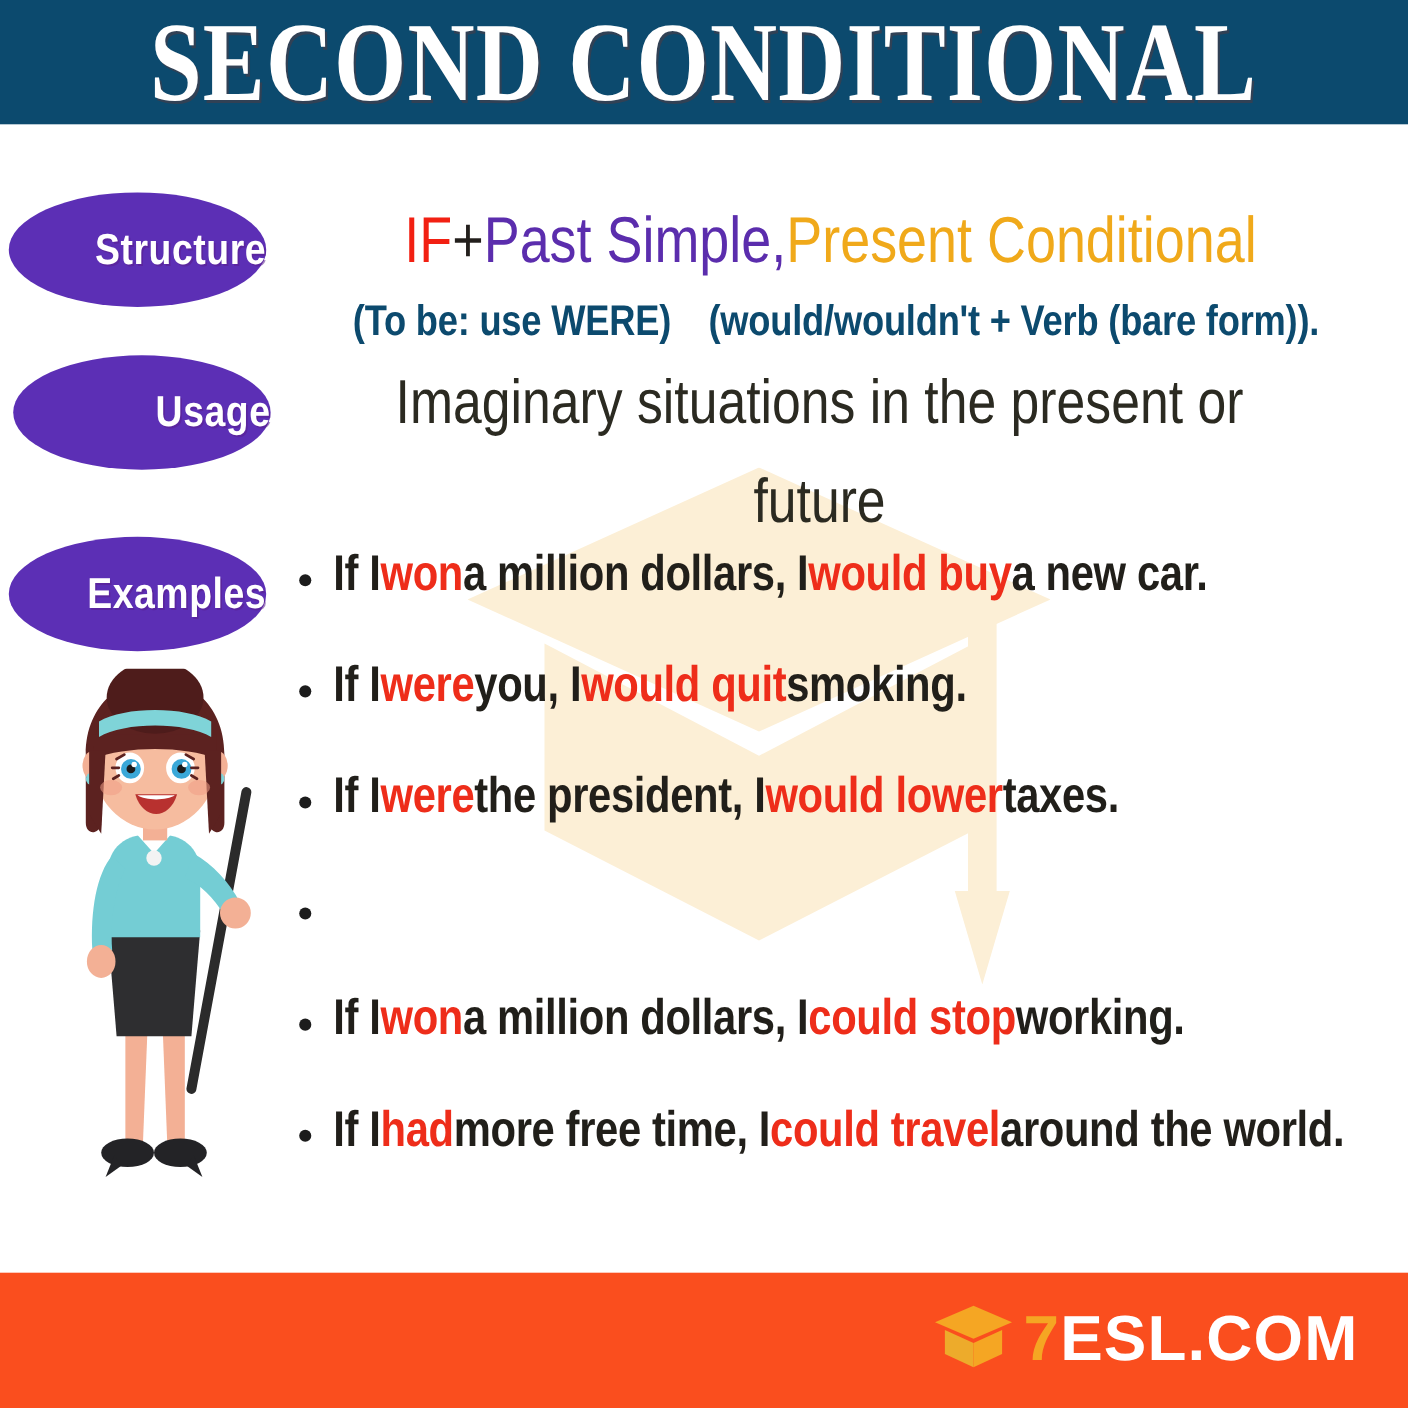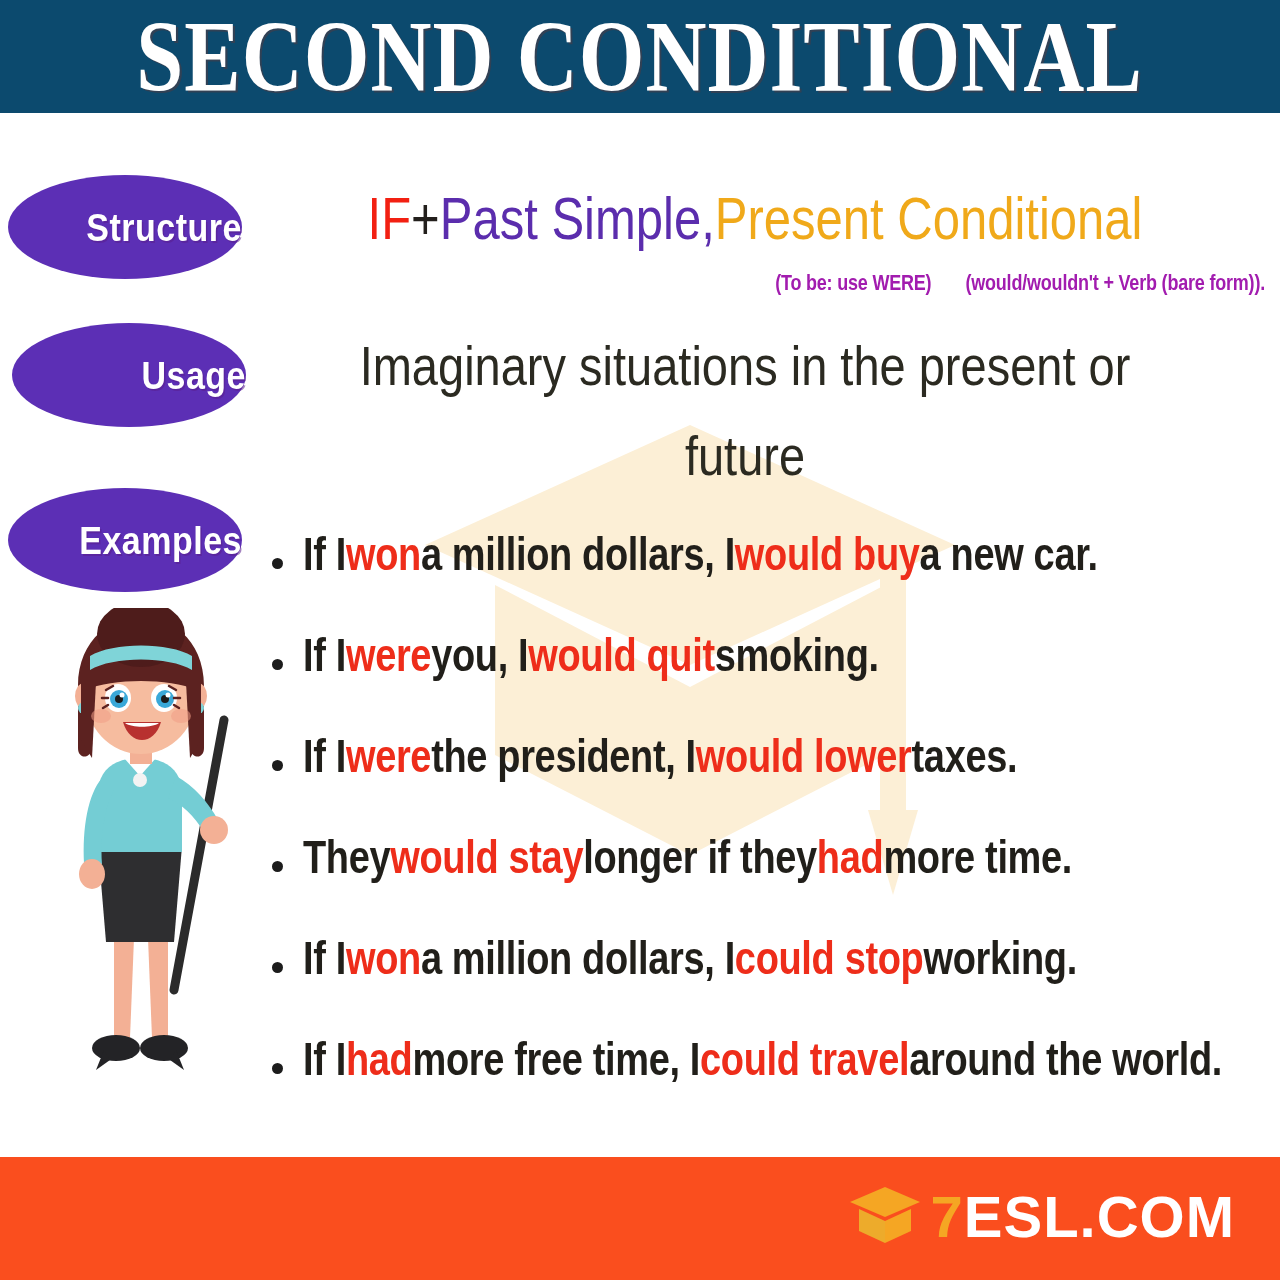--- a/index.html
+++ b/index.html
@@ -103,24 +103,24 @@
   .formula .t { display: inline-block; transform: scaleY(1.2); }
   .c-if { color: #f22012; }
   .c-plus { color: #231f1c; }
   .c-purple { color: #5b2dad; }
   .c-gold { color: #f0a91a; }
 
   .formula-sub {
     position: absolute;
     left: 255px; top: 160px;
     width: 1010px;
-    text-align: right;
-    font-weight: bold;
-    font-size: 18px;
-    color: #a21caf;
+    text-align: center;
+    font-weight: bold;
+    font-size: 33px;
+    color: #0c4a6e;
     white-space: nowrap;
     letter-spacing: -0.2px;
   }
   .formula-sub .t { display: inline-block; transform: scaleY(1.18); }
   .sub-gap { display: inline-block; width: 34px; }
 
   
   .usage-text {
     position: absolute;
     left: 300px; top: 222px;
@@ -136,21 +136,21 @@
   
   .examples {
     position: absolute;
     left: 272px; top: 390px;
     width: 1008px;
   }
   .example-row {
     position: relative;
     height: 101px;
     display: flex;
-    align-items: center;
+    align-items: flex-start;
   }
   .bullet-dot {
     width: 11px; height: 11px;
     border-radius: 50%;
     background: #1c1c1c;
     margin-top: 19px;
     margin-right: 20px;
     flex: 0 0 auto;
   }
   .example-text {
@@ -257,21 +257,20 @@
       <div class="example-row">
         <span class="bullet-dot"></span>
         <div class="example-text"><span class="t">If I </span><span class="t hl">were</span><span class="t"> you, I </span><span class="t hl">would quit</span><span class="t"> smoking.</span></div>
       </div>
       <div class="example-row">
         <span class="bullet-dot"></span>
         <div class="example-text"><span class="t">If I </span><span class="t hl">were</span><span class="t"> the president, I </span><span class="t hl">would lower</span><span class="t"> taxes.</span></div>
       </div>
       <div class="example-row">
         <span class="bullet-dot"></span>
-        <div class="example-text"><span class="t">They </span><span class="t hl">would stay</span><span class="t"> longer if they </span><span class="t hl">had</span><span class="t"> more time.</span></div>
       </div>
       <div class="example-row">
         <span class="bullet-dot"></span>
         <div class="example-text"><span class="t">If I </span><span class="t hl">won</span><span class="t"> a million dollars, I </span><span class="t hl">could stop</span><span class="t"> working.</span></div>
       </div>
       <div class="example-row">
         <span class="bullet-dot"></span>
         <div class="example-text"><span class="t">If I </span><span class="t hl">had</span><span class="t"> more free time, I </span><span class="t hl">could travel</span><span class="t"> around the world.</span></div>
       </div>
     </div>

